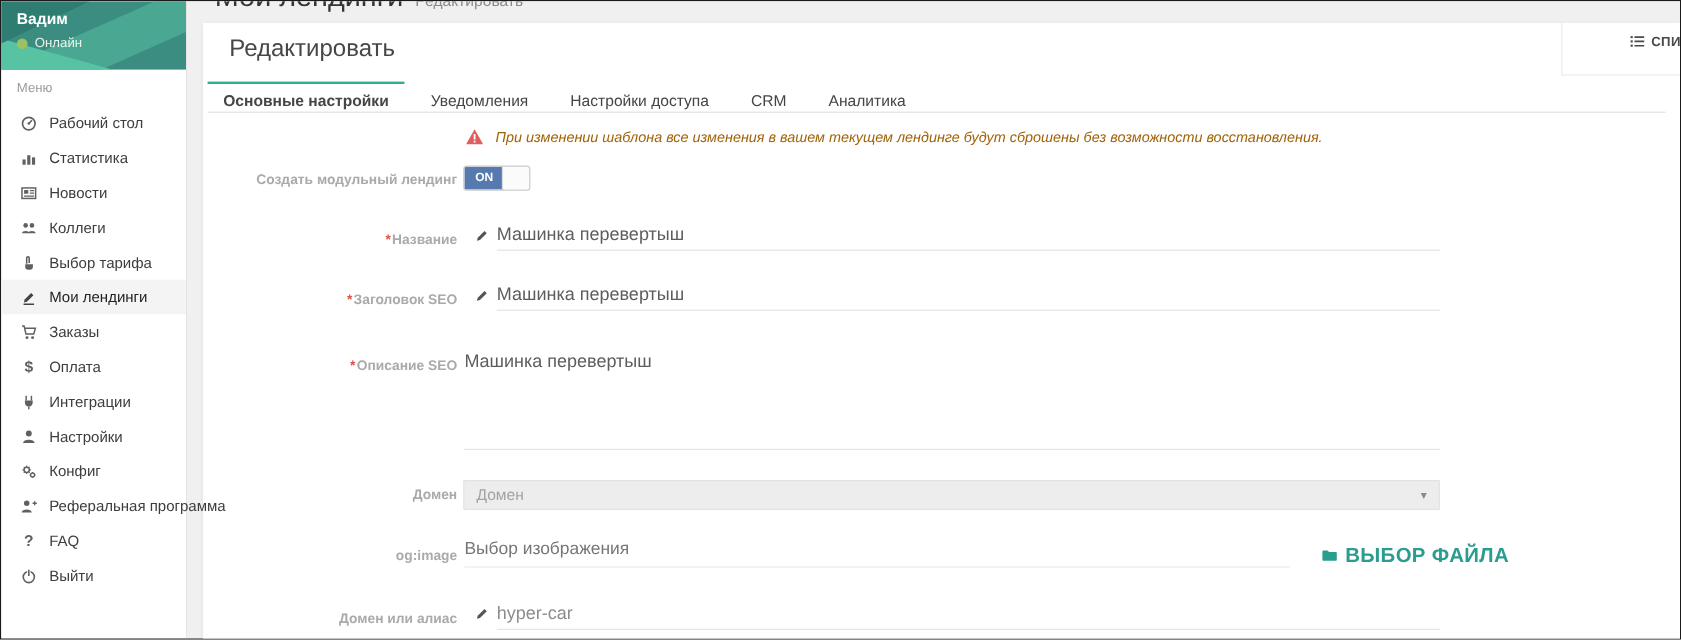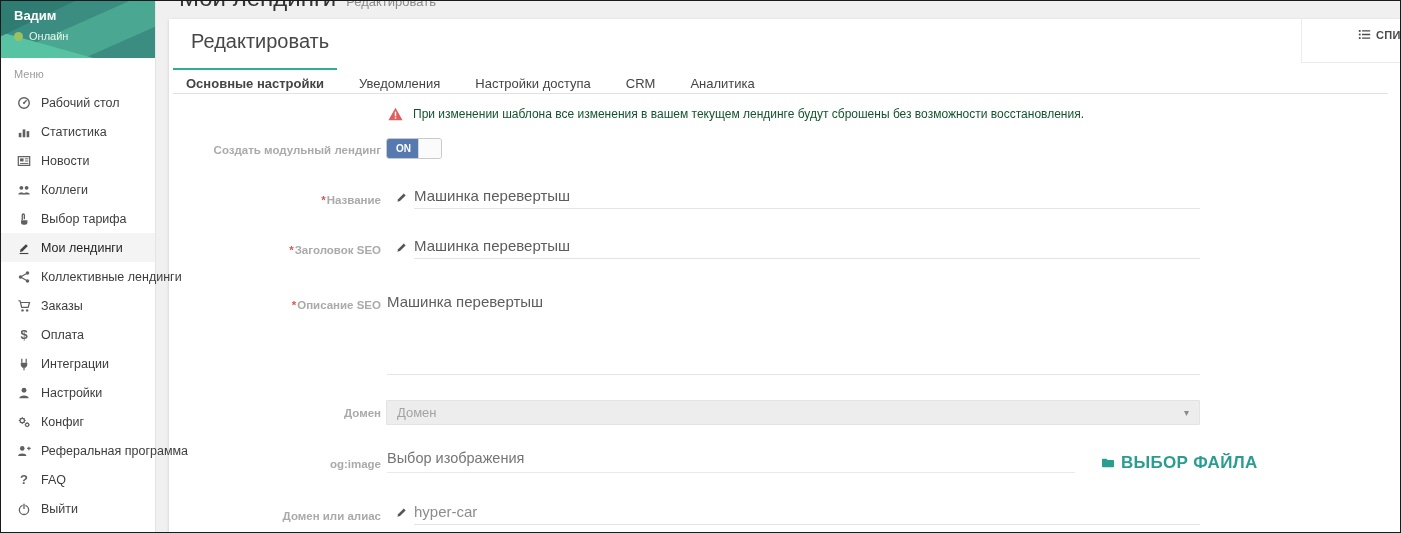--- a/index.html
+++ b/index.html
@@ -44,21 +44,21 @@
   .tab + .tab{margin-left:9px;}
 
   
   .row{position:absolute;left:0;right:0;height:0;overflow:visible;}
   .flabel{position:absolute;left:0;width:212px;text-align:right;font-size:11.5px;color:#aaaaaa;white-space:nowrap;font-weight:bold;}
   .req{color:#e0534a;margin-right:1px;}
   .pencil{position:absolute;left:226px;}
   .pencil svg{width:13px;height:13px;}
   .line-input{position:absolute;left:245px;width:786px;border:none;border-bottom:1px solid #e4e4e4;background:transparent;outline:none;font-size:15px;color:#5d5d5d;padding:2px 0 4px 0;}
   .warn-icon{position:absolute;left:219px;top:1px;width:15px;height:14px;}
-  .warn-text{position:absolute;left:244px;top:1px;font-size:12px;color:#14532d;}
+  .warn-text{position:absolute;left:244px;top:1px;font-size:12px;color:#a16207;font-style:italic;}
 
   .toggle{position:absolute;left:217px;top:0;width:56px;height:21px;border:1px solid #c9c9c9;border-radius:3px;background:#fff;overflow:hidden;cursor:pointer;box-shadow:inset 0 1px 1px rgba(0,0,0,.08);}
   .toggle-on{position:absolute;left:0;top:0;width:33px;height:100%;background:#567ab0;color:#fff;font-size:10px;font-weight:bold;display:flex;align-items:center;justify-content:center;}
   .toggle-knob{position:absolute;right:0;top:0;width:23px;height:100%;background:#fbfbfb;border-left:1px solid #d6d6d6;border-radius:0 2px 2px 0;}
 
   .ta{position:absolute;left:218px;top:0;width:813px;height:84px;border:none;border-bottom:1px solid #e4e4e4;background:transparent;outline:none;resize:none;font-size:15px;color:#5d5d5d;padding:2px 0;overflow:hidden;}
 
   .select{position:absolute;left:217px;top:0;width:814px;height:25px;background:#ededed;border:1px solid #e3e3e3;border-radius:1px;display:flex;align-items:center;padding:0 10px;cursor:pointer;}
   .select-text{font-size:13px;color:#a3a3a3;flex:1;}
   .caret{font-size:10px;color:#8a8a8a;}
@@ -141,31 +141,20 @@
             <svg viewBox="0 0 16 16">
               <path d="M4 9.8l6.2-6.2 2.2 2.2-6.2 6.2-2.8.6z" fill="#444"></path>
               <path d="M3 14.3h10" stroke="#444" stroke-width="1.3"></path>
             </svg>
           </span>
         <span class="mlabel">Мои лендинги</span>
       </li>
       <li>
         <span class="mi">
             <svg viewBox="0 0 16 16">
-              <path d="M4 8l8-4.5M4 8l8 4.5" stroke="#606060" stroke-width="1.3"></path>
-              <circle cx="12" cy="3.4" r="2" fill="#606060"></circle>
-              <circle cx="4" cy="8" r="2" fill="#606060"></circle>
-              <circle cx="12" cy="12.6" r="2" fill="#606060"></circle>
-            </svg>
-          </span>
-        <span class="mlabel">Коллективные лендинги</span>
-      </li>
-      <li>
-        <span class="mi">
-            <svg viewBox="0 0 16 16">
               <path d="M1.5 2h2l1.8 7.5h7.4l1.6-5.5H4.2" fill="none" stroke="#606060" stroke-width="1.4"></path>
               <circle cx="6.3" cy="13" r="1.4" fill="#606060"></circle>
               <circle cx="11.6" cy="13" r="1.4" fill="#606060"></circle>
             </svg>
           </span>
         <span class="mlabel">Заказы</span>
       </li>
       <li>
         <span class="mi">
             <span class="glyph">$</span>

